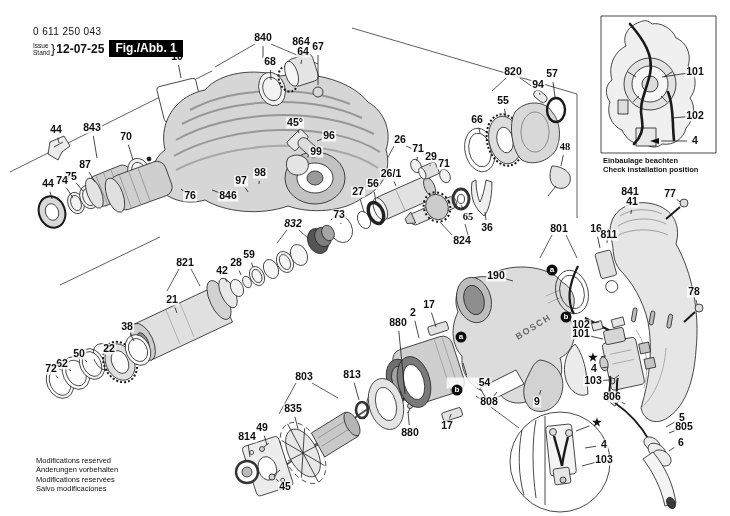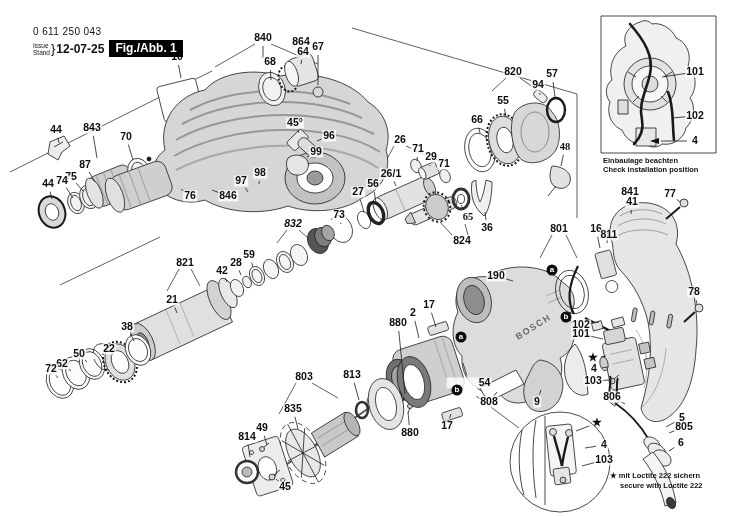--- a/index.html
+++ b/index.html
@@ -562,19 +562,21 @@
     <div class="idate">12-07-25</div>
     <div class="figbox">Fig./Abb. 1</div>
   </div>
 </div>
 
 <div class="inset-cap">
   <div>Einbaulage beachten</div>
   <div>Check installation position</div>
 </div>
 
-<div class="legend">
-  <div><span>★</span> <span>mit Loctite 222 sichern</span></div>
-  <div class="l2">secure with Loctite 222</div>
+
+<div class="footer">
+  <div>Modifications reserved</div>
+  <div>Änderungen vorbehalten</div>
+  <div>Modifications reservées</div>
+  <div>Salvo modificaciones</div>
 </div>
 
-
 </div>
 
 </body></html>

